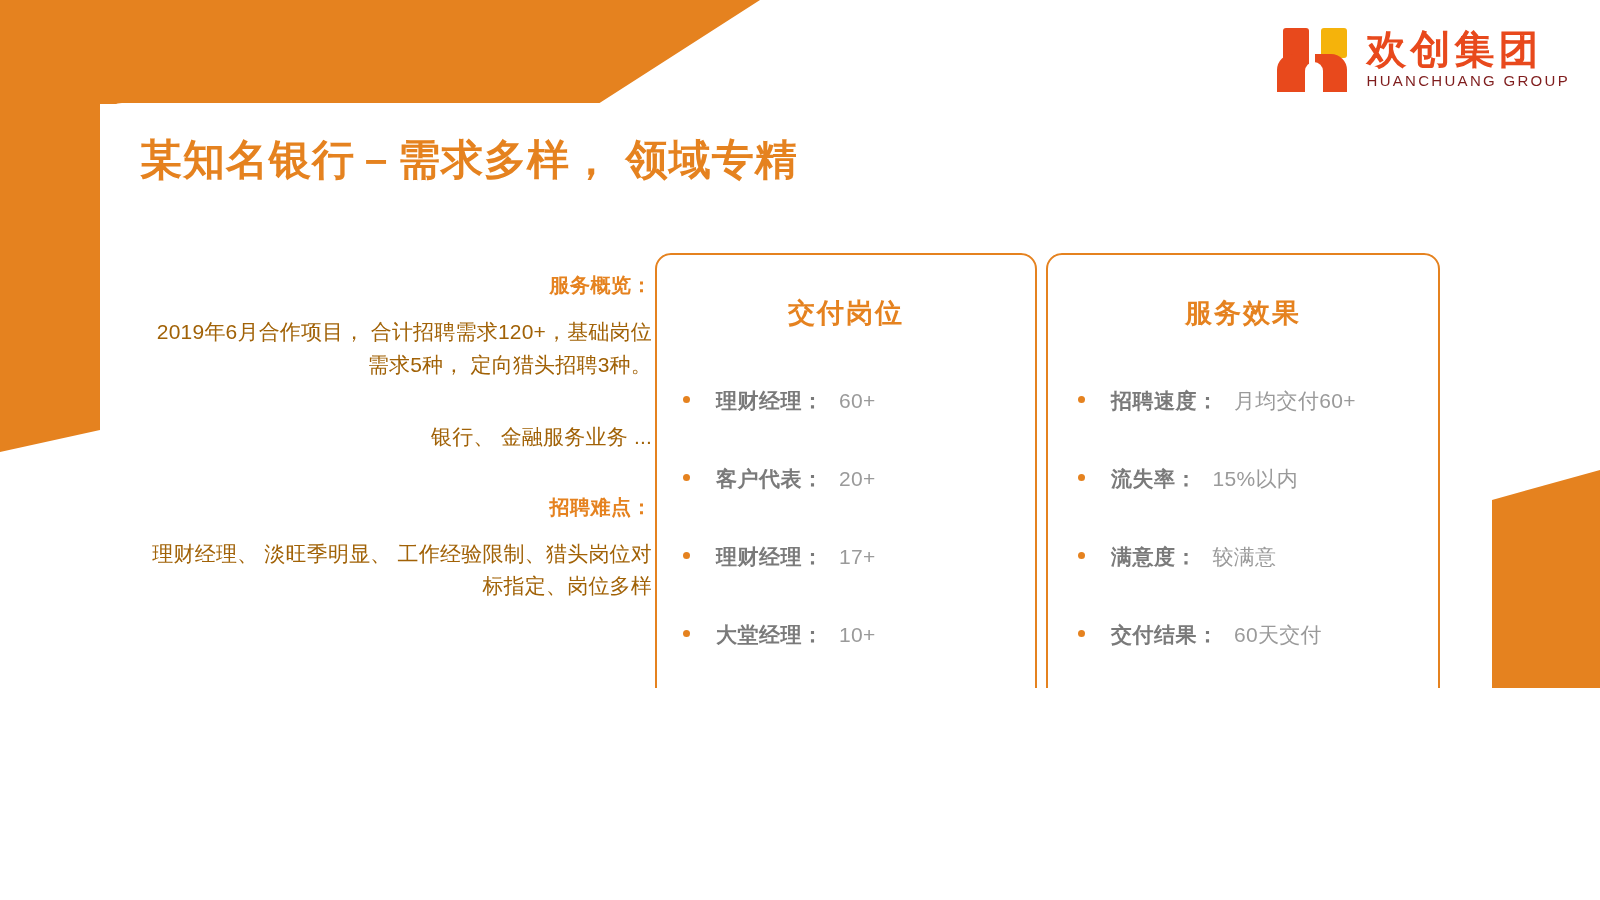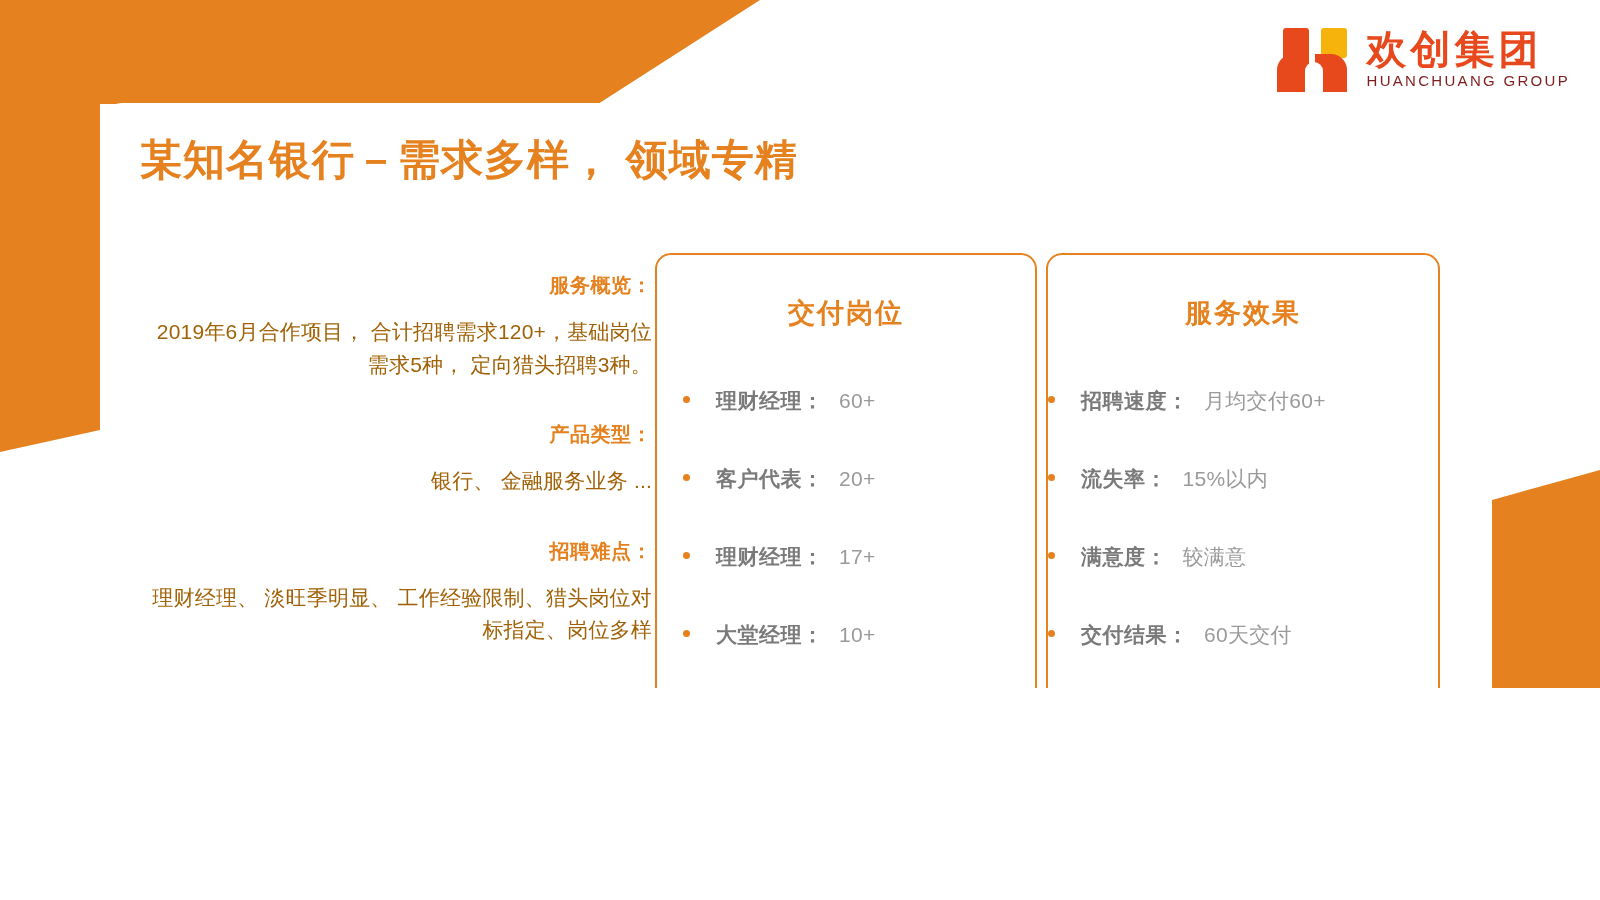--- a/index.html
+++ b/index.html
@@ -143,21 +143,21 @@
     font-size: 27px; font-weight: bold;
     color: #E5821F;
     margin-top: 40px;
     letter-spacing: 2px;
   }
   .card-list {
     list-style: none;
     margin-top: 56px;
   }
   #card-1 .card-list { padding-left: 26px; }
-  #card-2 .card-list { }
+  #card-2 .card-list { padding-left: 30px; }
   .card-item {
     display: flex;
     align-items: baseline;
     margin-bottom: 50px;
     font-size: 21px;
     white-space: nowrap;
   }
   .card-item:last-child { margin-bottom: 0; }
   .bullet {
     width: 7px; height: 7px;
@@ -234,21 +234,20 @@
   </div>
 
   <div id="title">某知名银行－需求多样， 领域专精</div>
 
   <div id="left-col">
     <div class="info-block">
       <div class="info-head">服务概览：</div>
       <div class="info-body">2019年6月合作项目， 合计招聘需求120+，基础岗位需求5种， 定向猎头招聘3种。</div>
     </div>
     <div class="info-block">
-      <div class="info-head">产品类型：</div>
       <div class="info-body">银行、 金融服务业务 ...</div>
     </div>
     <div class="info-block">
       <div class="info-head">招聘难点：</div>
       <div class="info-body">理财经理、 淡旺季明显、 工作经验限制、猎头岗位对标指定、岗位多样</div>
     </div>
   </div>
 
   <div class="card" id="card-1">
     <div class="card-title">交付岗位</div>

